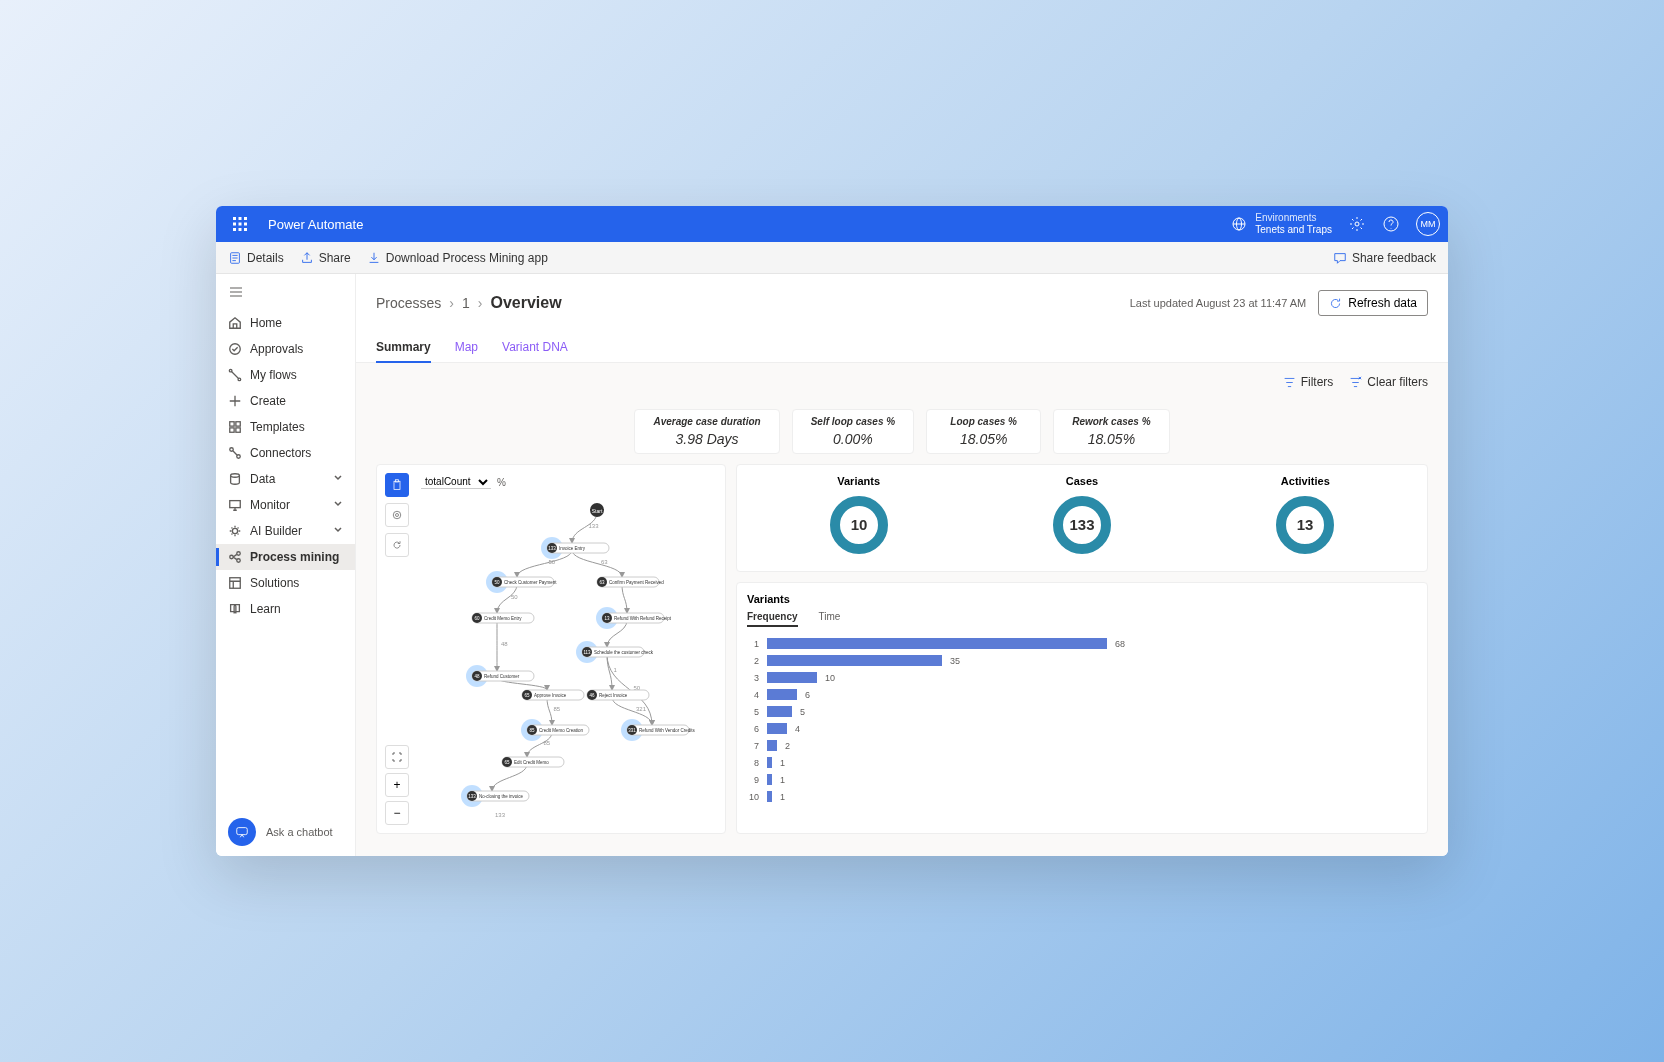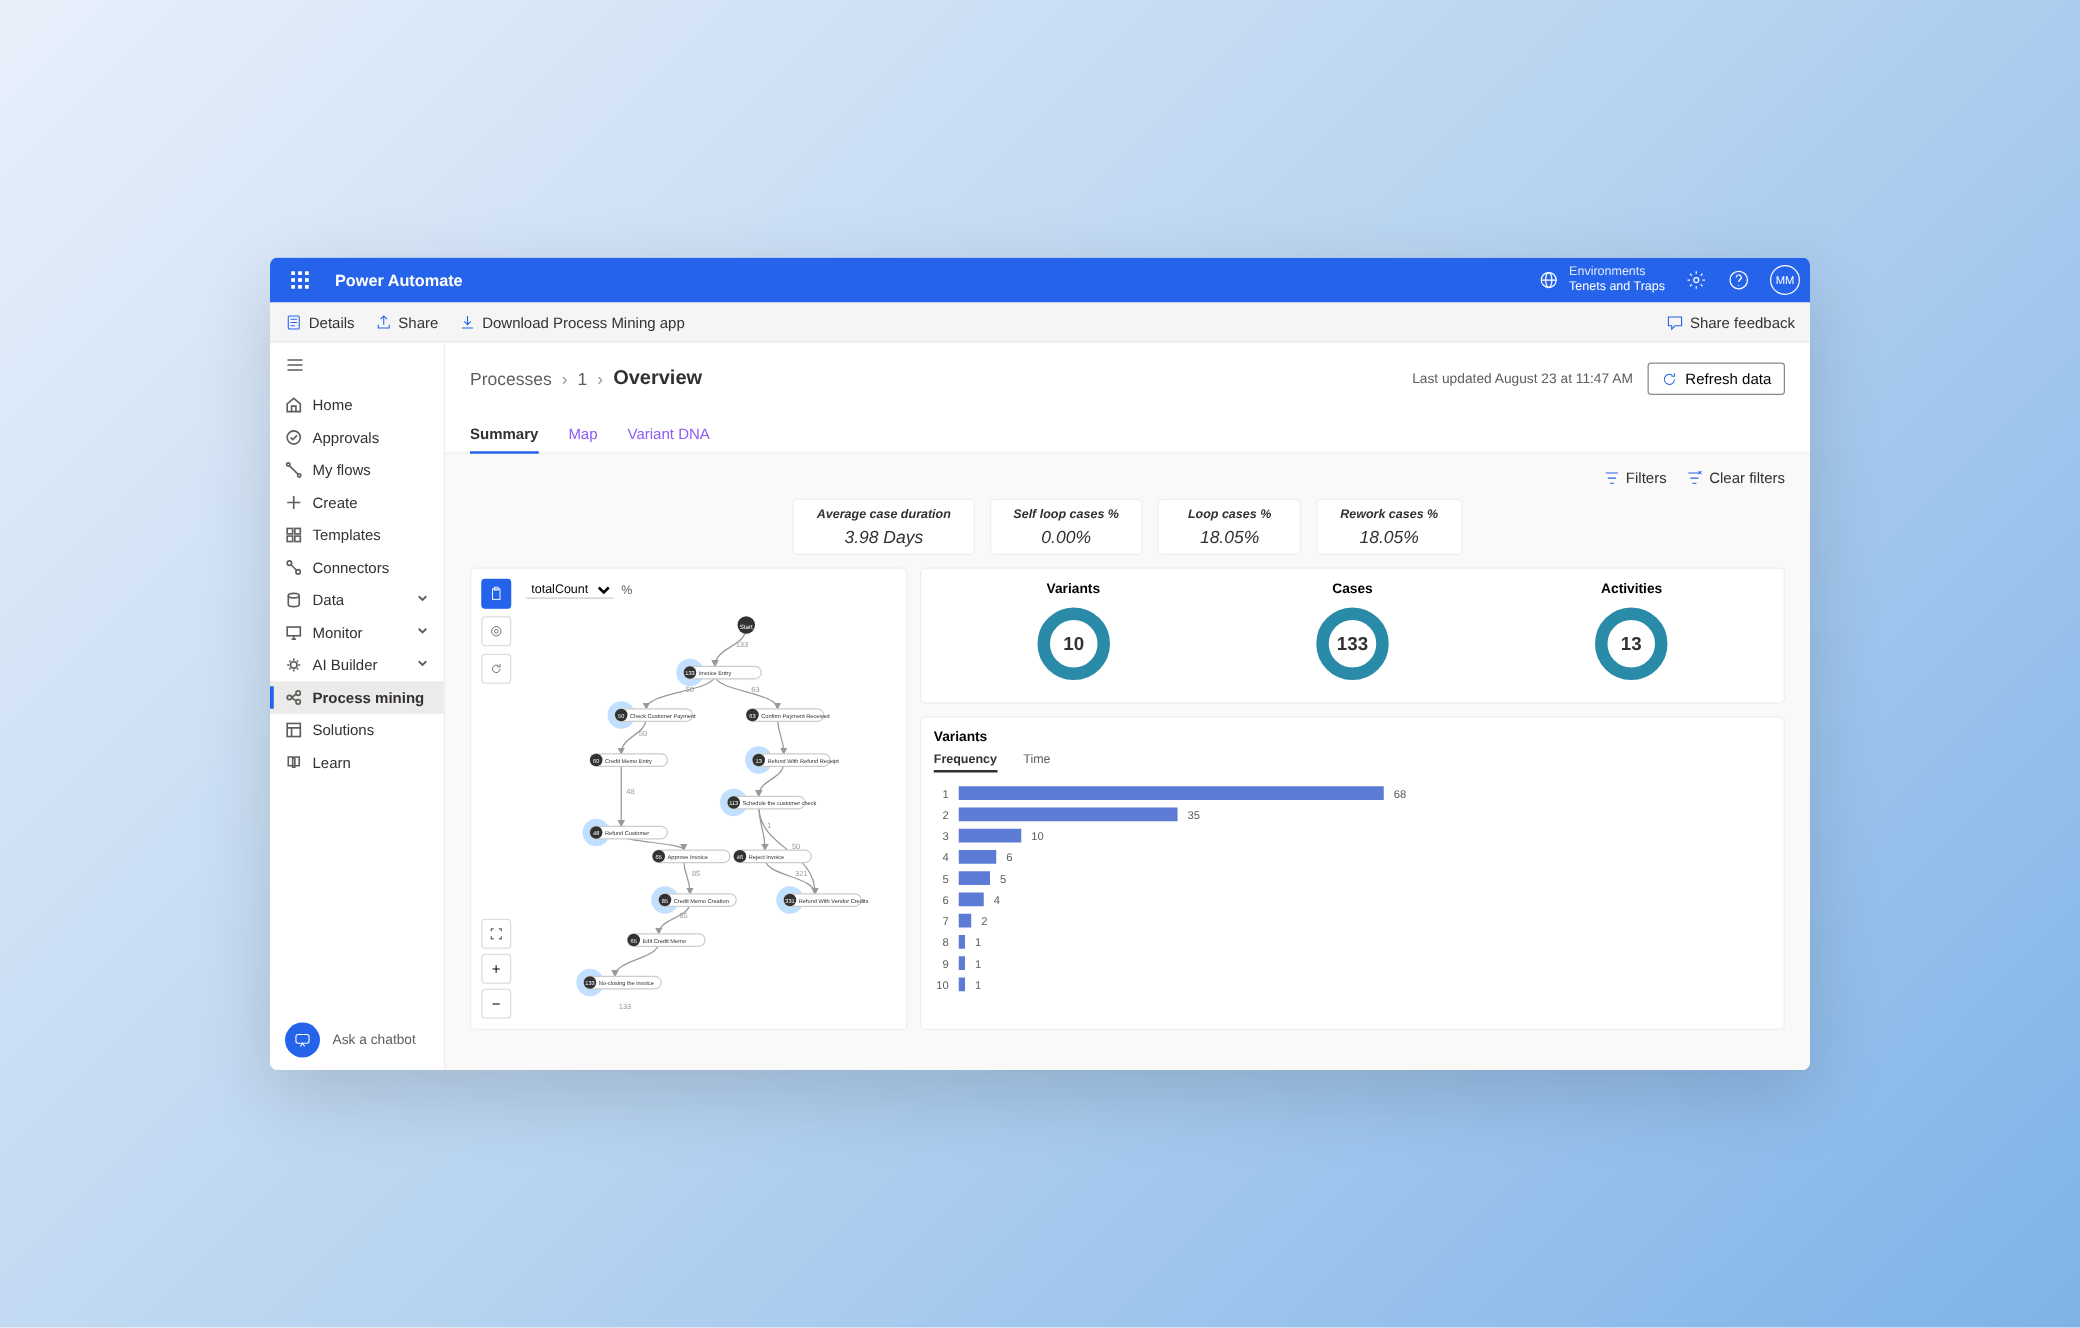--- a/index.html
+++ b/index.html
@@ -3,21 +3,21 @@
 <meta charset="utf-8">
 <style>
 * { box-sizing: border-box; margin: 0; padding: 0; font-family: "Segoe UI", -apple-system, sans-serif; }
 body { background: linear-gradient(135deg, #e8f0fb 0%, #b8d4f0 50%, #7fb3e8 100%); width: 1664px; height: 1062px; overflow: hidden; display: flex; align-items: center; justify-content: center; }
 .window { width: 1232px; height: 650px; background: #fff; border-radius: 6px; box-shadow: 0 20px 60px rgba(0,0,0,0.15); overflow: hidden; display: flex; flex-direction: column; }
 
 
 .header { background: #2563eb; color: #fff; height: 36px; display: flex; align-items: center; padding: 0 8px; gap: 12px; }
 .waffle { width: 32px; height: 32px; display:flex; align-items:center; justify-content:center; cursor: pointer; }
 .waffle svg { width:16px; height:16px; }
-.app-name { font-size: 13px; font-weight: 700; flex: 0 0 auto; margin-right: 40px; }
+.app-name { font-size: 13px; font-weight: 400; flex: 0 0 auto; margin-right: 40px; }
 .search-wrap { flex: 1; display:flex; justify-content:center; }
 .search { width: 340px; height: 26px; background:#fff; border-radius: 4px; display:flex; align-items:center; padding: 0 8px; gap:6px; }
 .search svg { width:14px; height:14px; stroke:#2563eb; }
 .search input { border:none; outline:none; font-size:12px; flex:1; color:#333; }
 .header-right { display:flex; align-items:center; gap:16px; margin-left:auto; }
 .env-block { display:flex; align-items:center; gap:8px; font-size:10px; line-height:1.2; cursor:pointer; }
 .env-block .env-text { display:flex; flex-direction:column; }
 .env-block .env-label { opacity:0.85; }
 .hdr-icon { width:18px; height:18px; display:flex; align-items:center; justify-content:center; cursor:pointer; }
 .avatar { width:24px; height:24px; border-radius:50%; border:1px solid #fff; display:flex; align-items:center; justify-content:center; font-size:9px; }
@@ -52,21 +52,21 @@
 .crumbs .current { font-weight:700; color:#323130; font-size:16px; }
 .updated-row { display:flex; align-items:center; gap:12px; font-size:11px; color:#605e5c; }
 .refresh-btn { border:1px solid #8a8886; background:#fff; padding:5px 10px; border-radius:3px; font-size:12px; display:flex; gap:6px; align-items:center; cursor:pointer;justify-content:center; }
 .refresh-btn svg { width:13px; height:13px; stroke:#2563eb; fill:none; }
 .tabs { display:flex; gap:24px; margin-top:16px; }
 .tab { font-size:12px; padding:8px 0; cursor:pointer; color:#8b5cf6; position:relative; }
 .tab.active { color:#323130; font-weight:600; }
 .tab.active::after { content:""; position:absolute; left:0; right:0; bottom:-1px; height:2px; background:#2563eb; }
 
 .content { padding:12px 20px 20px; }
-.filter-row { display:flex; justify-content:flex-end; gap:16px; font-size:12px; color:#323130; margin-bottom:10px; }
+.filter-row { display:flex; justify-content:flex-end; gap:16px; font-size:12px; color:#323130; margin-bottom:20px; }
 .filt { display:flex; align-items:center; gap:5px; cursor:pointer; }
 .filt svg { width:13px; height:13px; stroke:#2563eb; fill:none; }
 
 .kpi-row { display:flex; gap:12px; justify-content:center; margin-bottom:10px;font-style:italic; }
 .kpi { background:#fff; border:1px solid #eee; border-radius:4px; padding:6px 18px; text-align:center; min-width:115px; }
 .kpi-label { font-size:10px; color:#323130; font-weight:600; }
 .kpi-value { font-size:14px; margin-top:4px; color:#323130; }
 
 .panels { display:flex; gap:10px; }
 .map-panel { background:#fff; border:1px solid #eee; border-radius:4px; width:350px; height:370px; position:relative; padding:6px; }

